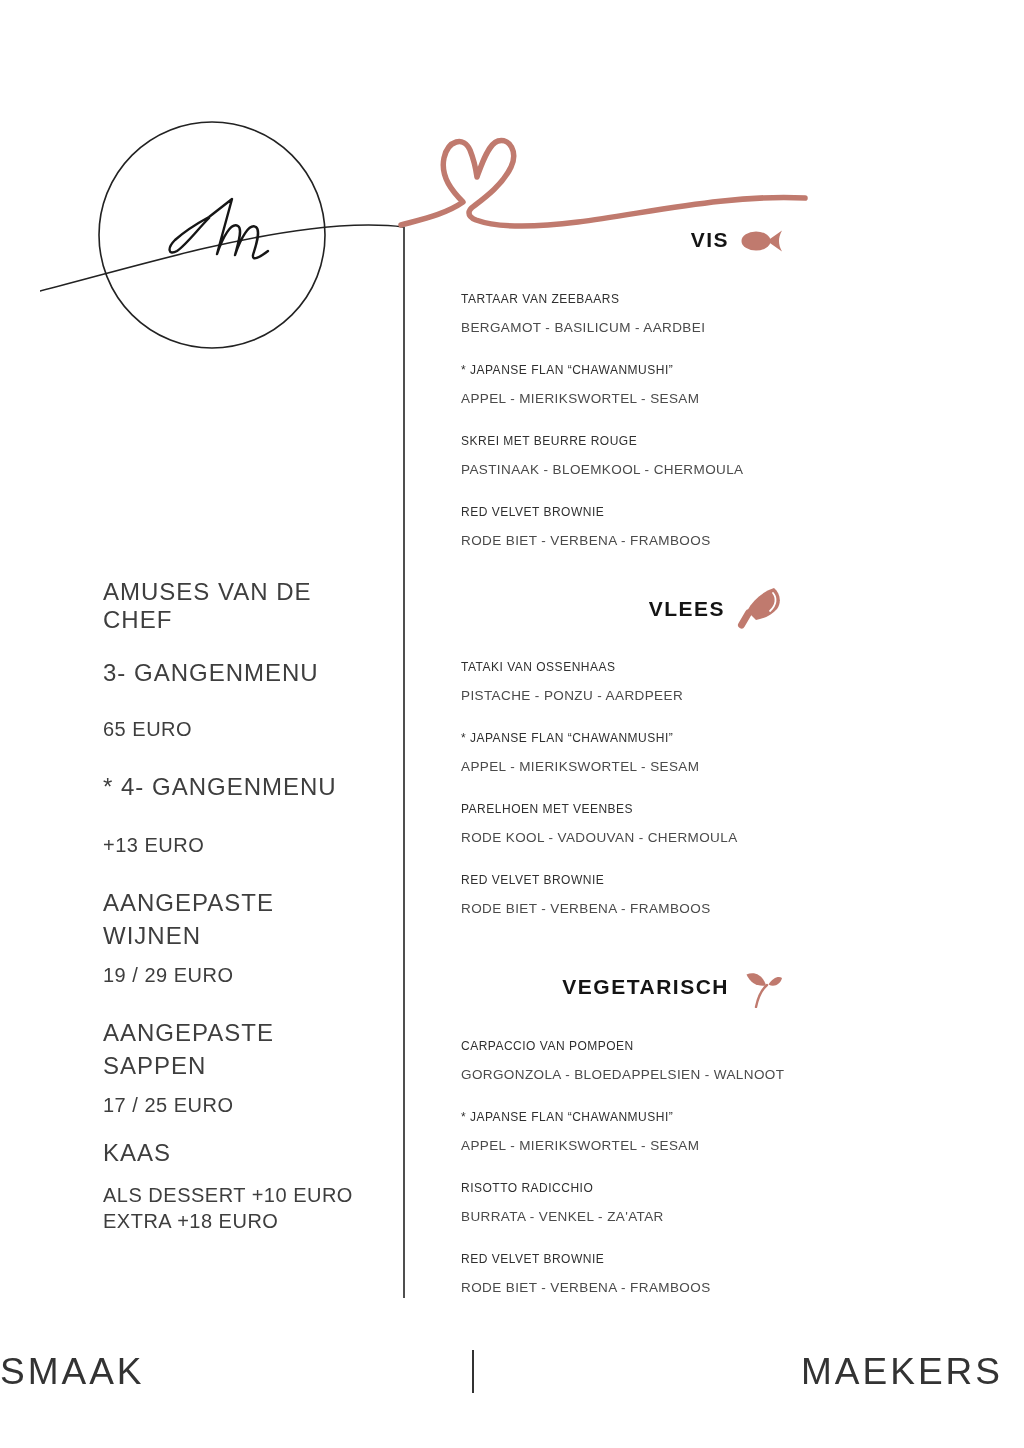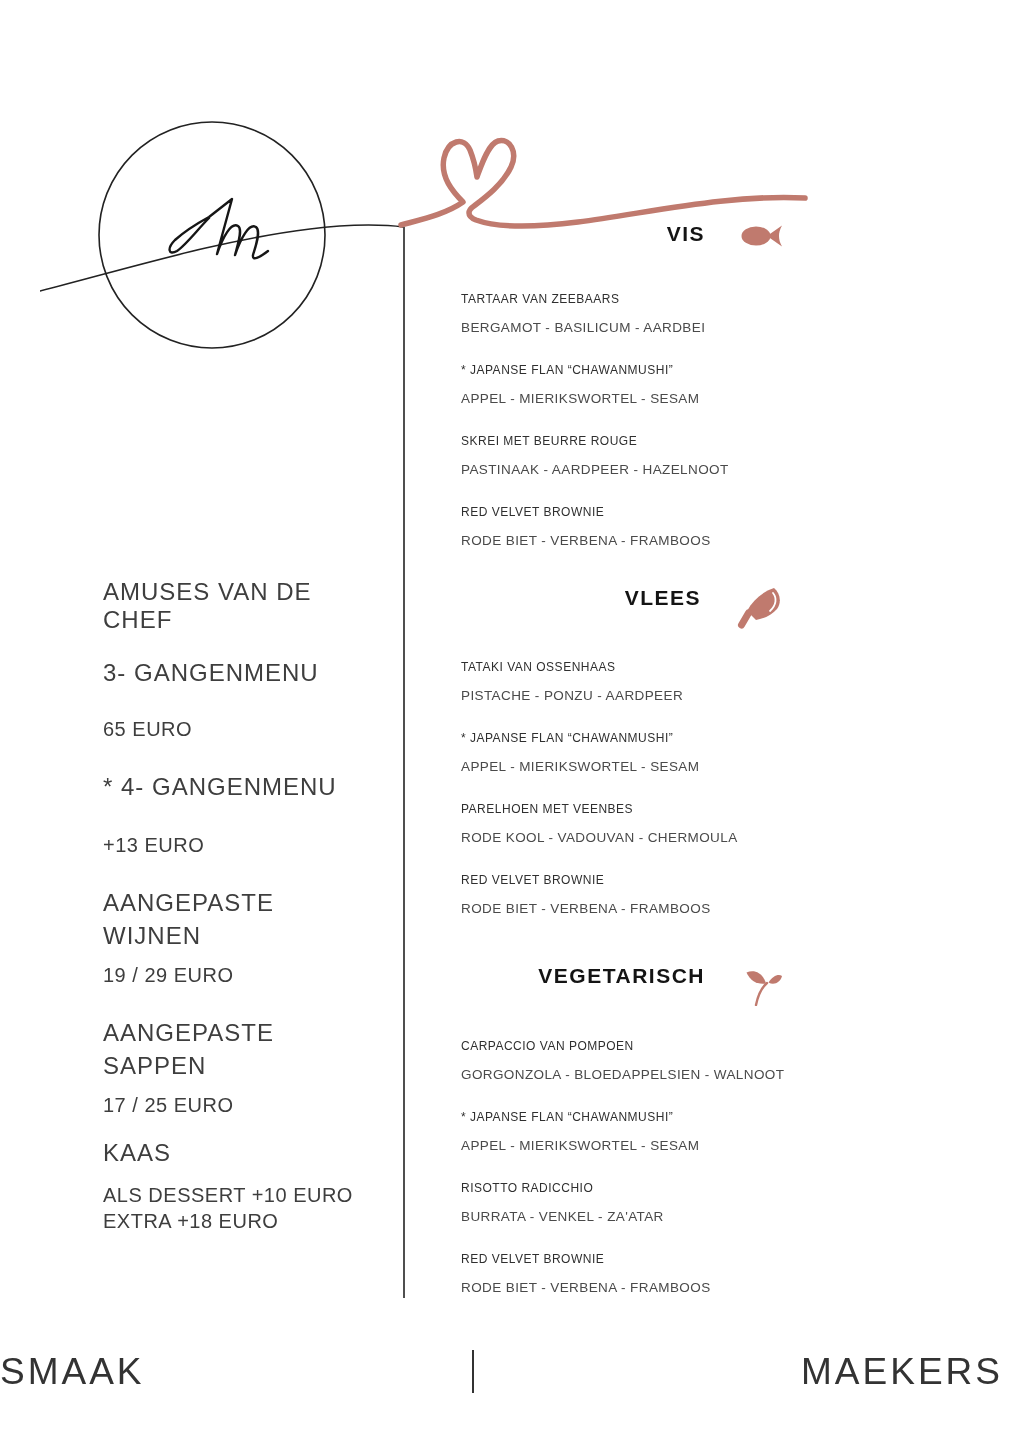--- a/index.html
+++ b/index.html
@@ -26,22 +26,22 @@
   .lc-label.two-line { line-height:33px; }
   .lc-price {
     position:absolute; left:0; width:258px; padding-right:6px;
     font-size:20px; line-height:26px; letter-spacing:0.5px; color:#3e3e3e;
     white-space:pre-line;
   }
 
   
   .section { position:absolute; left:461px; width:420px; }
   .sec-header {
-    display:flex; justify-content:flex-end; 
-    gap:36px; padding-right:98px;
+    display:flex; justify-content:flex-end; align-items:center;
+    gap:12px; padding-right:98px;
   }
   .sec-title {
     font-size:21px; font-weight:700; letter-spacing:1.5px; color:#141414;
   }
   .sec-icon { flex:0 0 auto; display:block; }
   #sec-vis   { top:222px; } #sec-vis   .sec-header { height:36px; margin-bottom:30px; }
   #sec-vlees { top:586px; } #sec-vlees .sec-header { height:46px; margin-bottom:24px; }
   #sec-veg   { top:964px; } #sec-veg   .sec-header { height:46px; margin-bottom:25px; }
 
   .item { margin-bottom:23px; }
@@ -120,21 +120,21 @@
   <div class="item">
     <div class="item-name">TARTAAR VAN ZEEBAARS</div>
     <div class="item-desc">BERGAMOT - BASILICUM - AARDBEI</div>
   </div>
   <div class="item">
     <div class="item-name">* JAPANSE FLAN “CHAWANMUSHI”</div>
     <div class="item-desc">APPEL - MIERIKSWORTEL - SESAM</div>
   </div>
   <div class="item">
     <div class="item-name">SKREI MET BEURRE ROUGE</div>
-    <div class="item-desc">PASTINAAK - AARDPEER - HAZELNOOT</div>
+    <div class="item-desc">PASTINAAK - BLOEMKOOL - CHERMOULA</div>
   </div>
   <div class="item">
     <div class="item-name">RED VELVET BROWNIE</div>
     <div class="item-desc">RODE BIET - VERBENA - FRAMBOOS</div>
   </div>
 </div>
 
 <div class="section" id="sec-vlees">
   <div class="sec-header">
     <span class="sec-title">VLEES</span>

